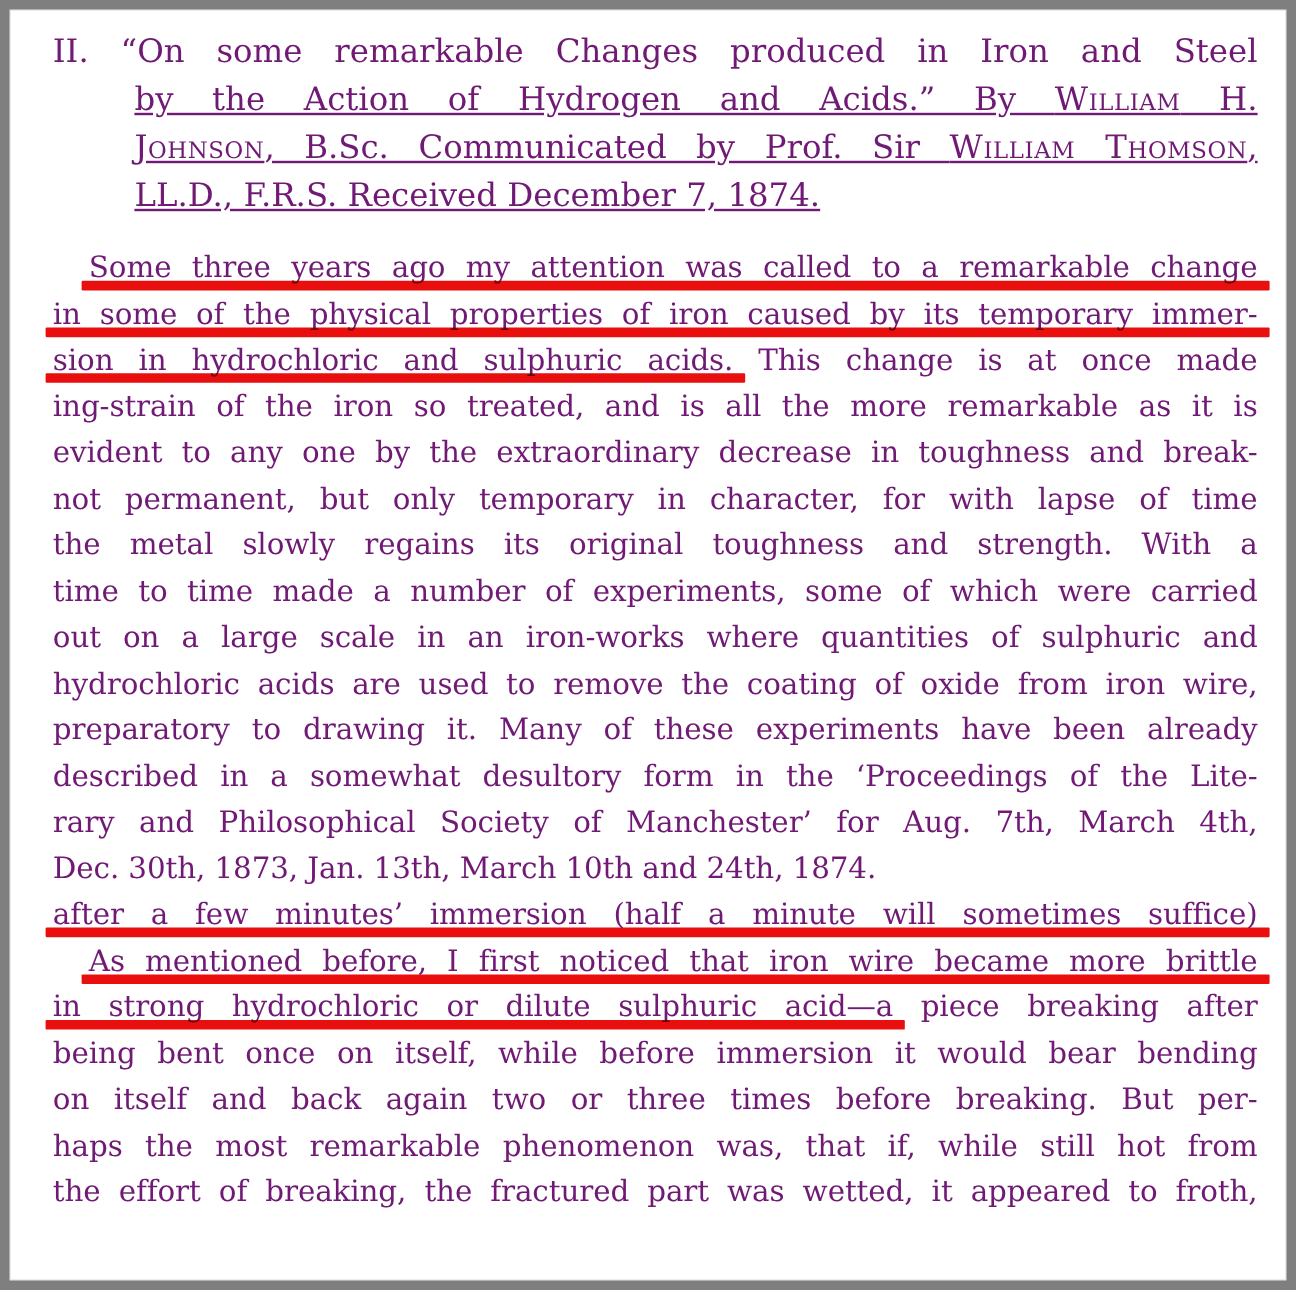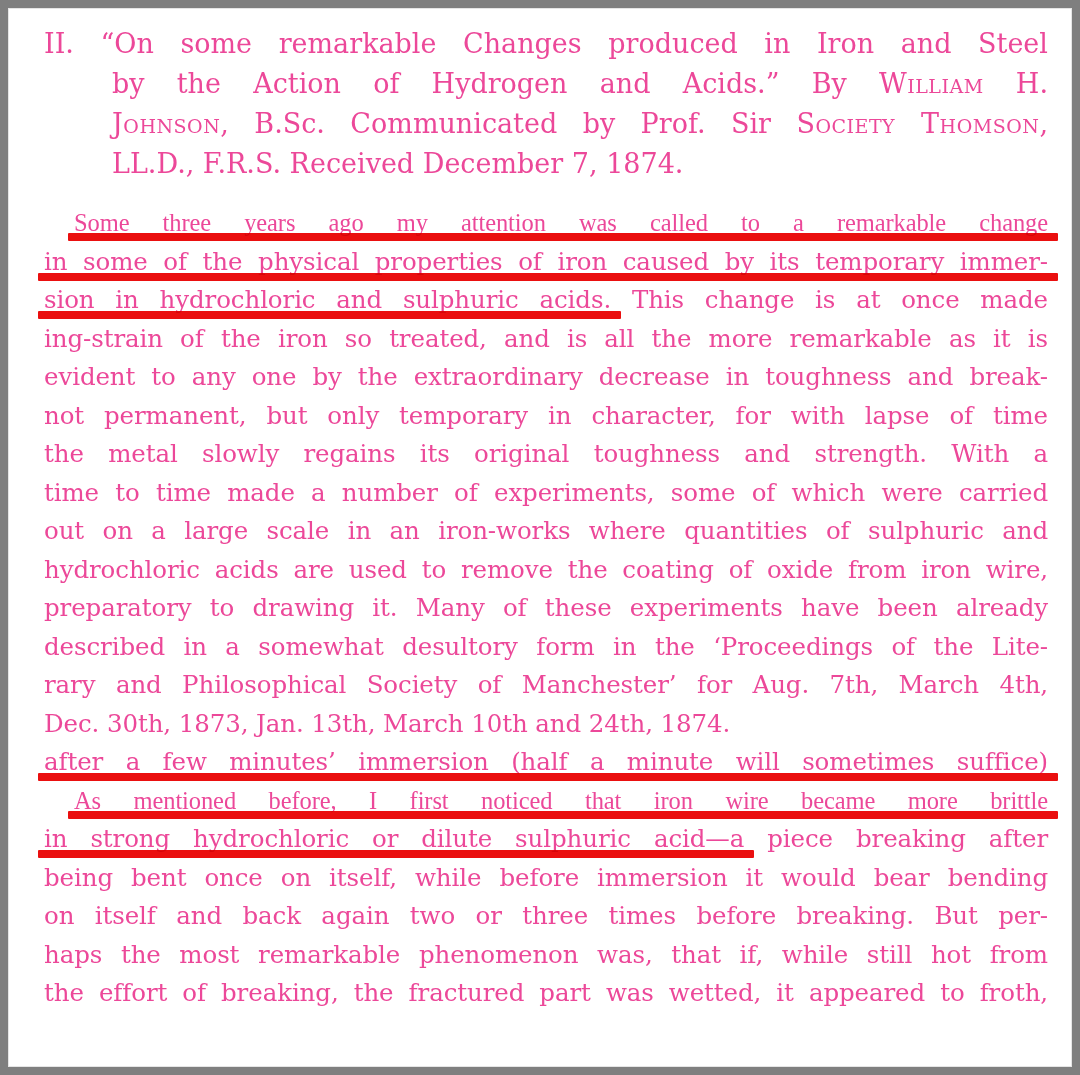--- a/index.html
+++ b/index.html
@@ -10,52 +10,52 @@
     font-family: "DejaVu Serif", "Liberation Serif", serif;
   }
   .scan-page {
     box-sizing: border-box;
     position: relative;
     width: 1080px; height: 1075px;
     background: #ffffff;
     border: 8px solid #7f7f7f;
     box-shadow: inset 0 0 0 1px rgba(0,0,0,0.10);
     padding: 16px 24px 0 36px;
-    color: #ec4899;
+    color: #701a75;
     overflow: hidden;
   }
   .tline {
     text-align: justify;
     text-align-last: justify;
   }
   .heading { margin-bottom: 20px; }
   .heading .tline { font-size: 27px; line-height: 40px; }
   .body-text .tline { font-size: 24.5px; line-height: 38.5px; letter-spacing: -0.1px; }
-  .hang { padding-left: 68px; }
-  .indent { padding-left: 30px; font-family: Liberation Serif, serif; }
+  .hang { padding-left: 68px; text-decoration: underline; }
+  .indent { padding-left: 30px; }
   .last-left { text-align-last: left; }
   .smallcaps { font-variant-caps: small-caps; letter-spacing: 0.5px; }
   .redline { position: relative; }
   .redline::after {
     content: "";
     position: absolute;
     left: -6px; right: -10px; bottom: -5px; height: 8px;
     background: var(--underline-red, #ea0f0f);
     mix-blend-mode: multiply;
     border-radius: 1px;
   }
 </style>
 </head>
 <body>
 
 <div class="scan-page" style="--underline-red: #ea0f0f;">
   <div class="heading">
       <div class="tline"><span>II. “On some remarkable Changes produced in Iron and Steel</span></div>
       <div class="tline hang"><span>by the Action of Hydrogen and Acids.”  By </span><span class="smallcaps">William</span><span> H.</span></div>
-      <div class="tline hang"><span class="smallcaps">Johnson</span><span>, B.Sc.  Communicated by Prof. Sir </span><span class="smallcaps">Society Thomson</span><span>,</span></div>
+      <div class="tline hang"><span class="smallcaps">Johnson</span><span>, B.Sc.  Communicated by Prof. Sir </span><span class="smallcaps">William Thomson</span><span>,</span></div>
       <div class="tline hang last-left"><span>LL.D., F.R.S.   Received December 7, 1874.</span></div>
     </div>
   <div class="body-text">
     <div>
         <div class="tline indent"><span class="redline">Some three years ago my attention was called to a remarkable change</span></div>
         <div class="tline"><span class="redline">in some of the physical properties of iron caused by its temporary immer-</span></div>
         <div class="tline"><span class="redline">sion in hydrochloric and sulphuric acids.</span><span> This change is at once made</span></div>
         <div class="tline"><span>ing-strain of the iron so treated, and is all the more remarkable as it is</span></div>
         <div class="tline"><span>evident to any one by the extraordinary decrease in toughness and break-</span></div>
         <div class="tline"><span>not permanent, but only temporary in character, for with lapse of time</span></div>

